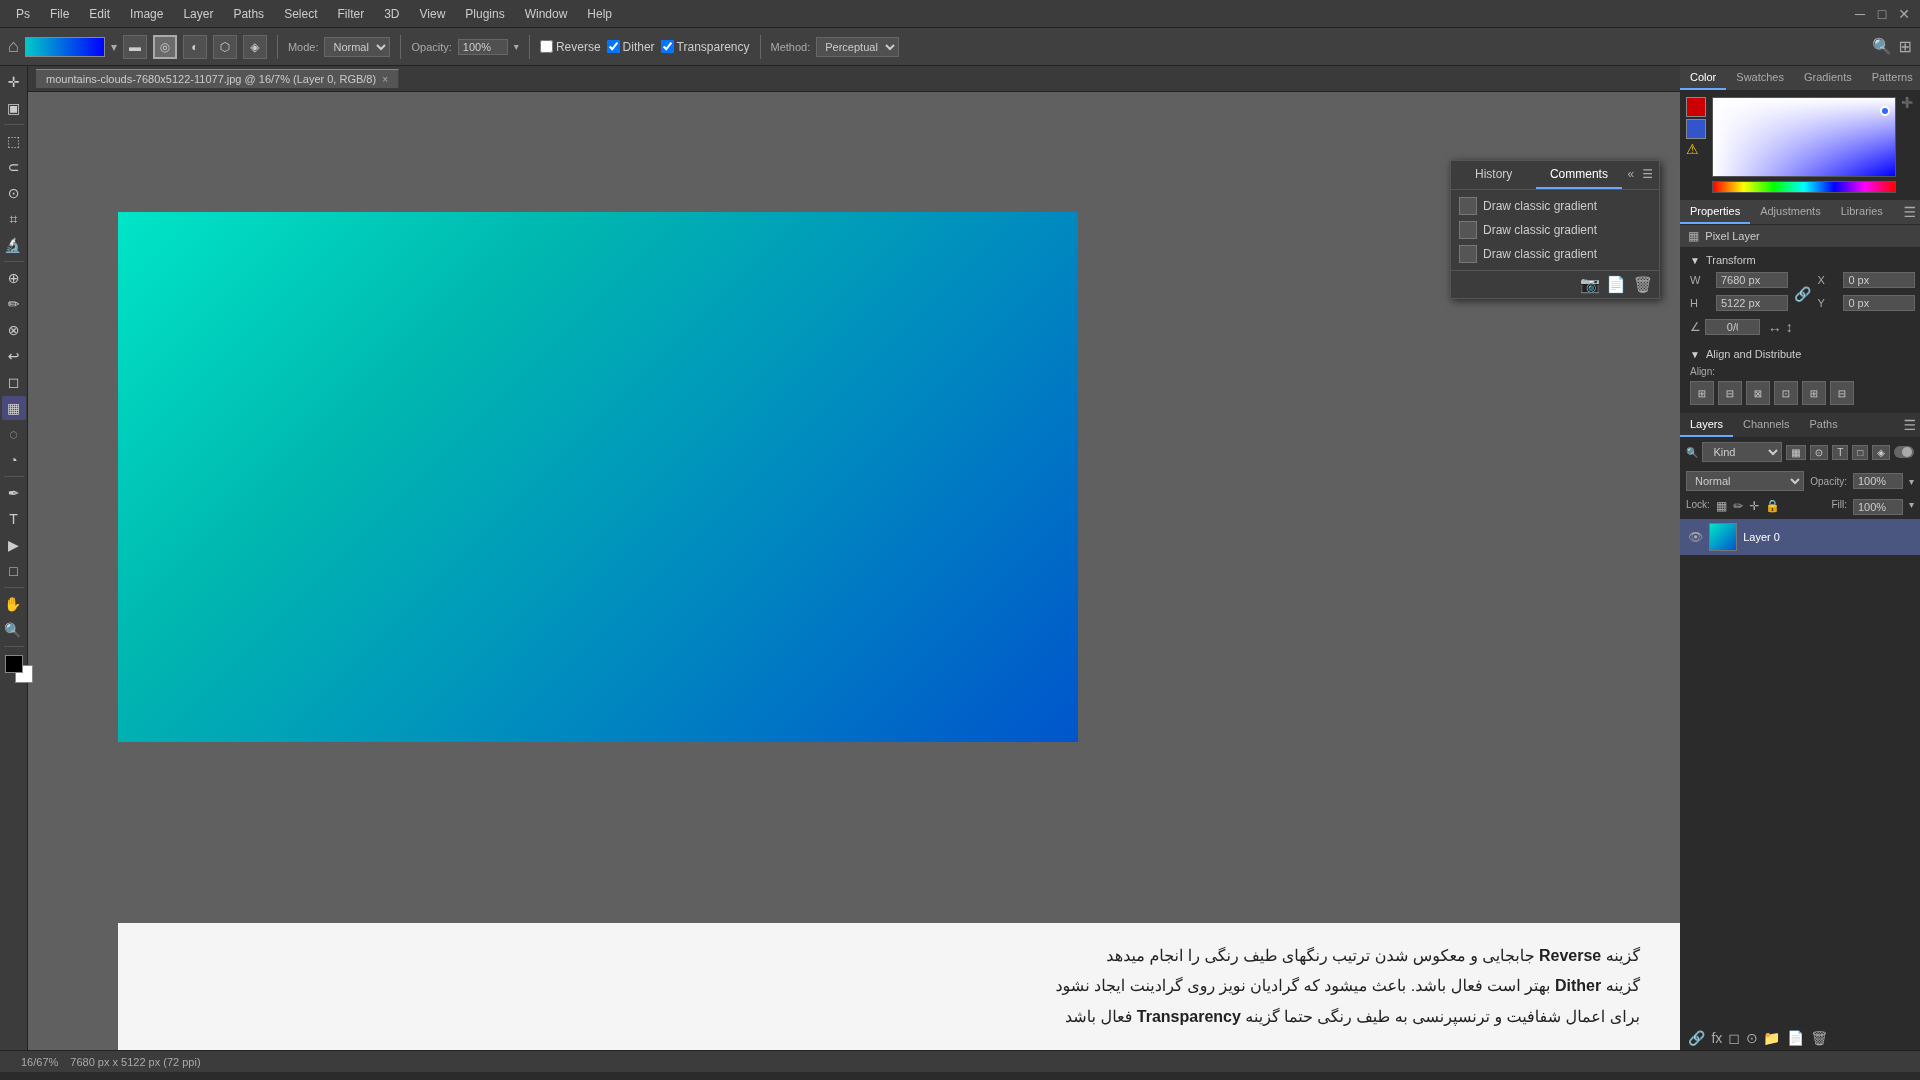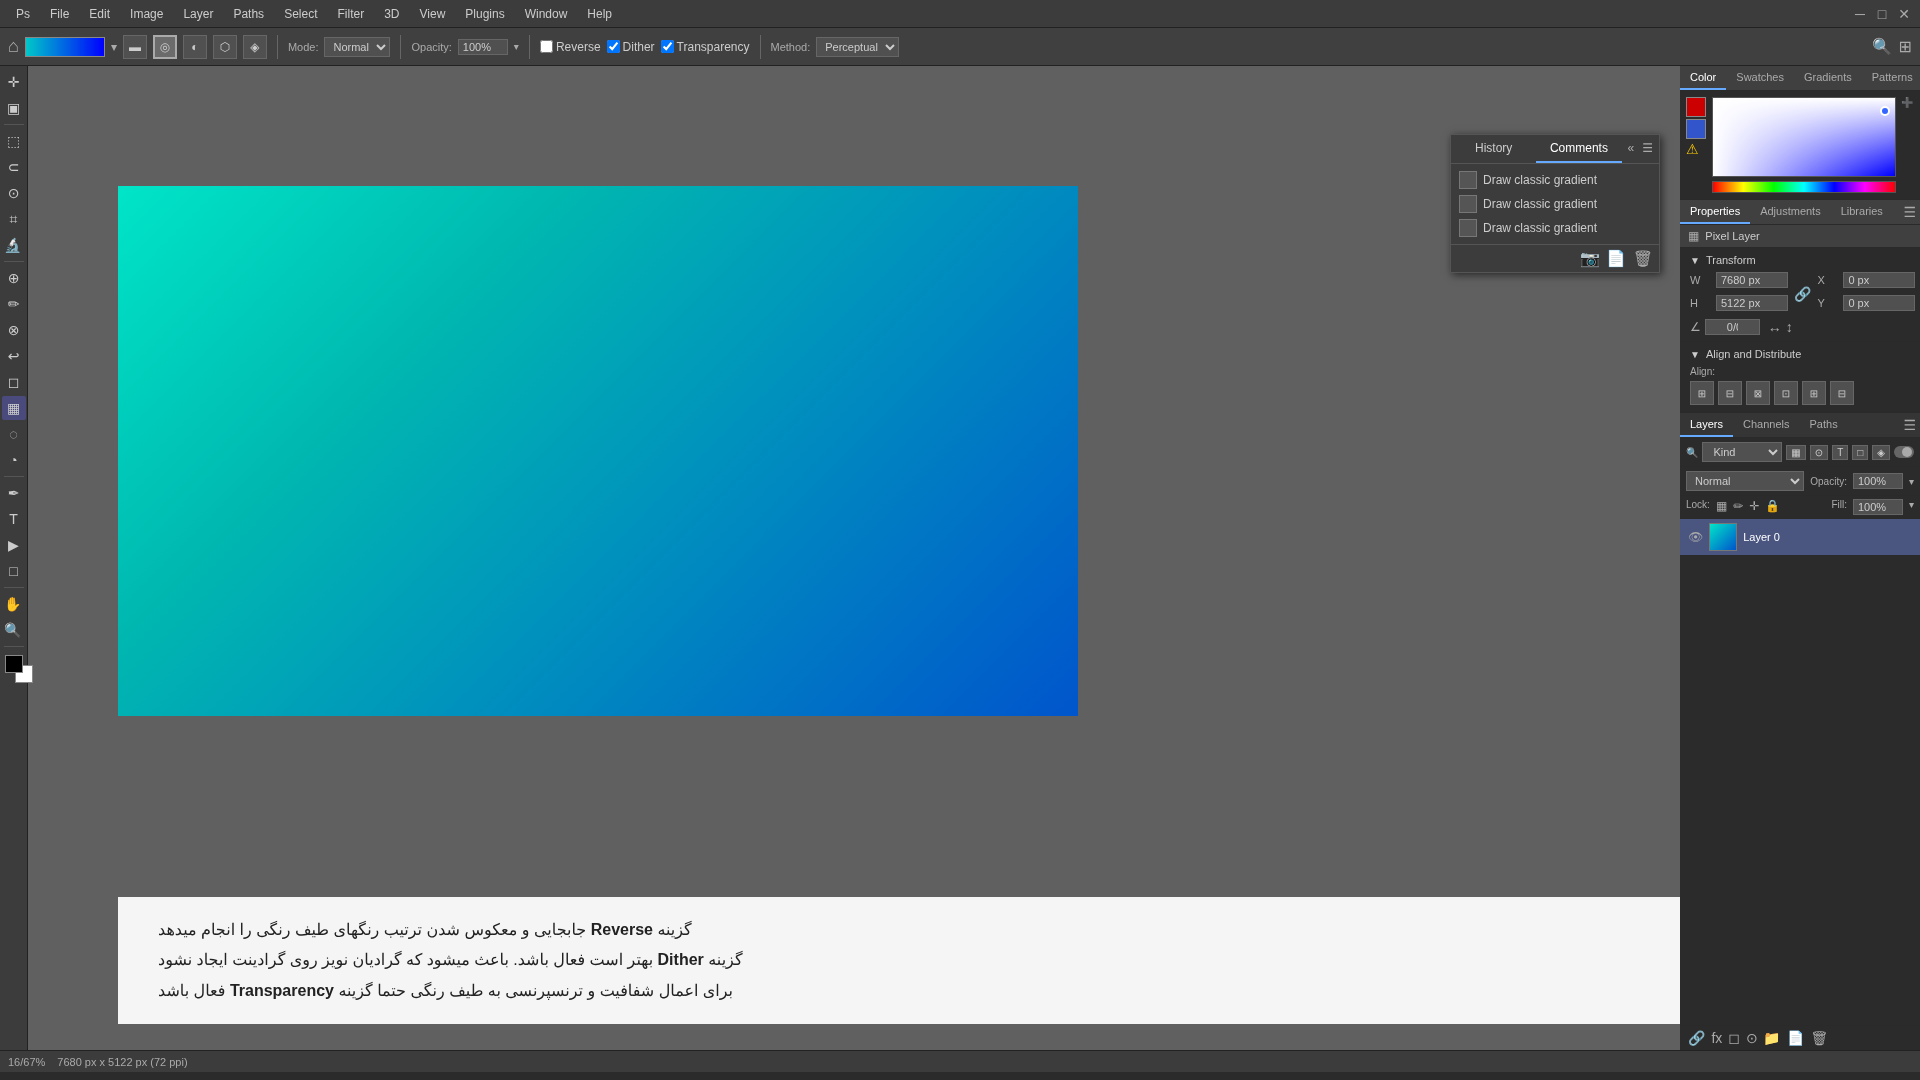--- a/index.html
+++ b/index.html
@@ -200,21 +200,21 @@
     }
     .history-footer-btn { cursor: pointer; color: #aaa; font-size: 16px; }
 
     
     #info-overlay {
       position: absolute;
       bottom: 0; left: 90px;
       right: 0;
       background: rgba(250,250,250,0.97);
       padding: 18px 40px;
-      text-align: left;
+      text-align: right;
       direction: rtl;
     }
     #info-overlay p { font-size: 16px; color: #222; line-height: 1.9; }
     #info-overlay strong { font-weight: bold; }
 
     
     .panel-section {
       border-bottom: 1px solid #2a2a2a;
     }
     .color-picker-area {
@@ -401,21 +401,21 @@
       border-top: 1px solid #2a2a2a;
     }
     .layers-footer-btn { cursor: pointer; color: #aaa; font-size: 14px; }
 
     
     #status-bar {
       background: #3c3c3c;
       height: 22px;
       display: flex;
       align-items: center;
-      padding: 0 8px;
+      padding: 0 21px;
       border-top: 1px solid #222;
       font-size: 11px;
       color: #aaa;
       gap: 12px;
     }
 
     
     #props-panel-header {
       display: flex;
       align-items: center;
@@ -560,20 +560,26 @@
     <div class="tool-btn">🔍</div>
     <div class="tool-separator"></div>
     <div class="color-boxes">
       <div class="fg-color"></div>
       <div class="bg-color"></div>
     </div>
   </div>
 
   <div id="canvas-area">
 
+    <div id="tab-bar">
+      <div class="doc-tab">
+        <span>mountains-clouds-7680x5122-11077.jpg @ 16/7% (Layer 0, RGB/8)</span>
+        <span class="close-tab">×</span>
+      </div>
+    </div>
 
     <div id="canvas-wrapper">
       <div id="canvas-image"></div>
 
       <div id="history-panel">
         <div id="history-panel-tabs">
           <span class="history-tab">History</span>
           <span class="history-tab active">Comments</span>
           <div id="history-panel-controls" style="margin-left:auto; display:flex; gap:4px; padding:4px;">
             <span class="panel-ctrl-btn">«</span>

